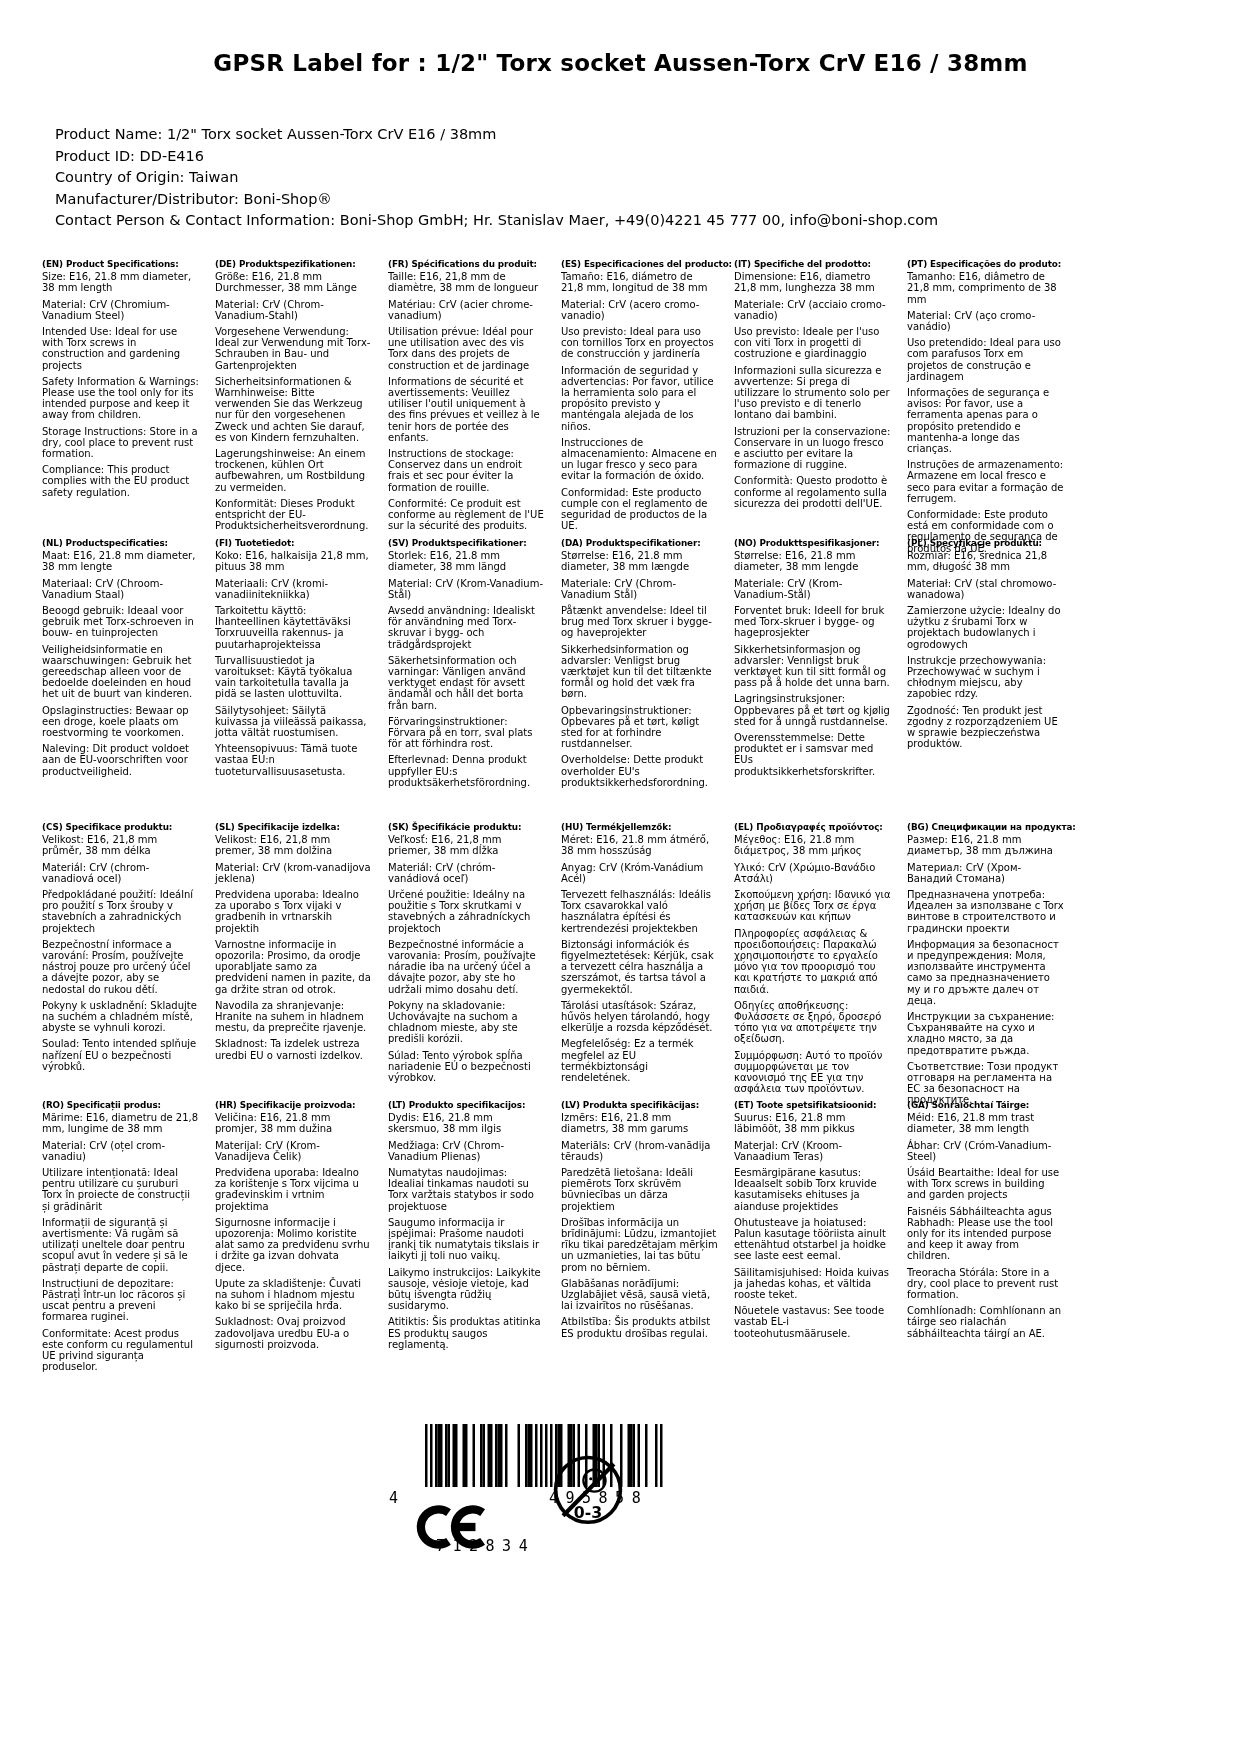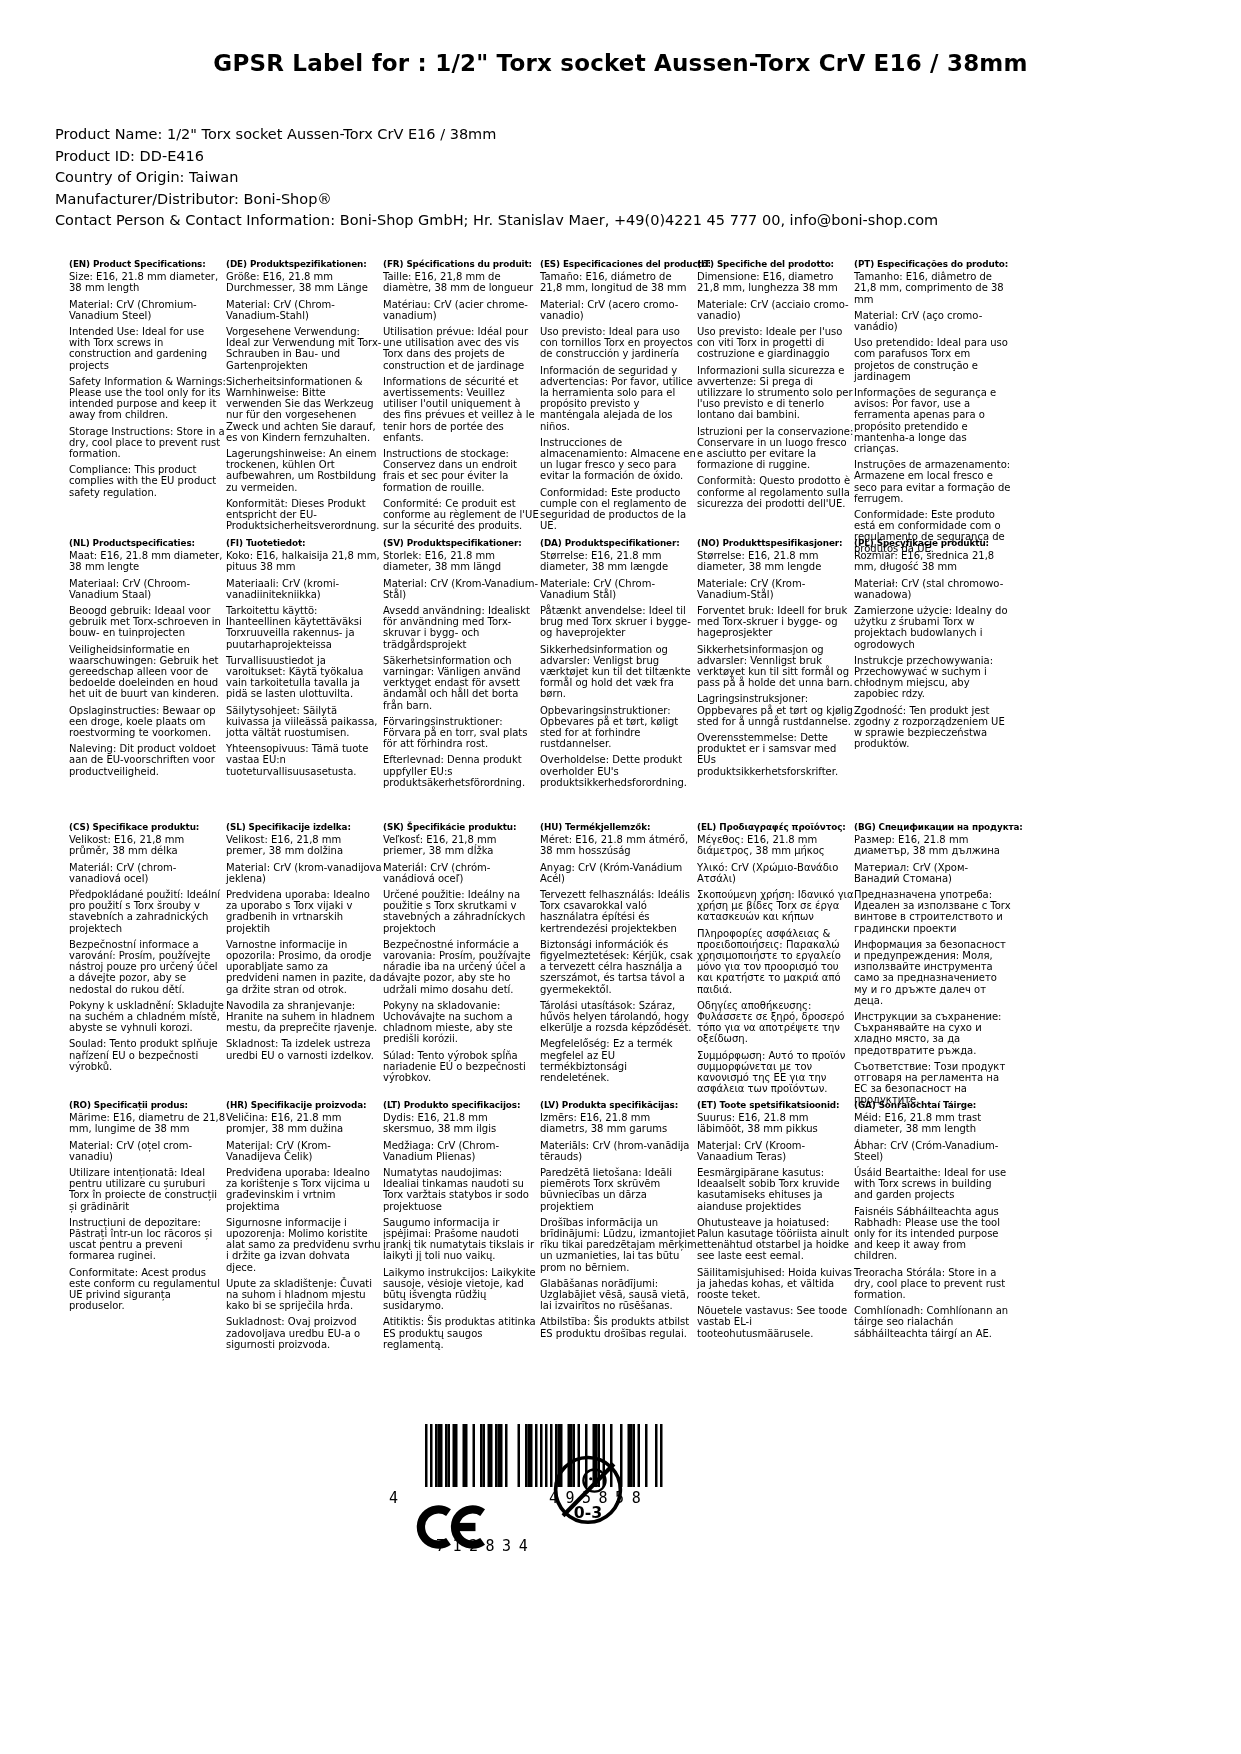--- a/index.html
+++ b/index.html
@@ -7,22 +7,22 @@
     position:relative; width:1241px; height:1754px; background:#fff;
     font-family:"DejaVu Sans", sans-serif; color:#000; overflow:hidden;
   }
   .title {
     position:absolute; top:50px; left:0; width:100%;
     text-align:center; font-size:23px; font-weight:bold; letter-spacing:0.2px;
   }
   .info { position:absolute; left:55px; top:124px; font-size:14.5px; line-height:21.5px; }
   .info-row b { font-weight:normal; }
   .grid {
-    position:absolute; left:69px; top:259px; width:1023px;
-    display:grid; grid-template-columns:repeat(6,157px); 
+    position:absolute; left:42px; top:259px; width:1023px;
+    display:grid; grid-template-columns:repeat(6,157px); column-gap:16px;
     grid-template-rows:279px 284px 278px auto;
   }
   .lang-sec { font-size:10px; line-height:11.2px; overflow:visible; }
   .sec-head { font-weight:bold; font-size:8.8px; white-space:nowrap; margin:0 0 1px 0; letter-spacing:-0.1px; }
   .lang-sec p { margin:0 0 5px 0; }
   .barcode { position:absolute; left:425px; top:1424px; }
   .bc-row {
     position:absolute; left:389px; top:1489px; width:330px; height:18px;
     font-family:"DejaVu Sans Mono", monospace; font-size:15px;
   }
@@ -156,21 +156,21 @@
         <p>Instrukcje przechowywania: Przechowywać w suchym i chłodnym miejscu, aby zapobiec rdzy.</p>
         <p>Zgodność: Ten produkt jest zgodny z rozporządzeniem UE w sprawie bezpieczeństwa produktów.</p>
       </div>
       <div class="lang-sec">
         <div class="sec-head">(CS) Specifikace produktu:</div>
         <p>Velikost: E16, 21,8 mm průměr, 38 mm délka</p>
         <p>Materiál: CrV (chrom-vanadiová ocel)</p>
         <p>Předpokládané použití: Ideální pro použití s Torx šrouby v stavebních a zahradnických projektech</p>
         <p>Bezpečnostní informace a varování: Prosím, používejte nástroj pouze pro určený účel a dávejte pozor, aby se nedostal do rukou dětí.</p>
         <p>Pokyny k uskladnění: Skladujte na suchém a chladném místě, abyste se vyhnuli korozi.</p>
-        <p>Soulad: Tento produkt splňuje nařízení EU o bezpečnosti výrobků.</p>
+        <p>Soulad: Tento intended splňuje nařízení EU o bezpečnosti výrobků.</p>
       </div>
       <div class="lang-sec">
         <div class="sec-head">(SL) Specifikacije izdelka:</div>
         <p>Velikost: E16, 21,8 mm premer, 38 mm dolžina</p>
         <p>Material: CrV (krom-vanadijova jeklena)</p>
         <p>Predvidena uporaba: Idealno za uporabo s Torx vijaki v gradbenih in vrtnarskih projektih</p>
         <p>Varnostne informacije in opozorila: Prosimo, da orodje uporabljate samo za predvideni namen in pazite, da ga držite stran od otrok.</p>
         <p>Navodila za shranjevanje: Hranite na suhem in hladnem mestu, da preprečite rjavenje.</p>
         <p>Skladnost: Ta izdelek ustreza uredbi EU o varnosti izdelkov.</p>
       </div>
@@ -208,20 +208,21 @@
         <p>Предназначена употреба: Идеален за използване с Torx винтове в строителството и градински проекти</p>
         <p>Информация за безопасност и предупреждения: Моля, използвайте инструмента само за предназначението му и го дръжте далеч от деца.</p>
         <p>Инструкции за съхранение: Съхранявайте на сухо и хладно място, за да предотвратите ръжда.</p>
         <p>Съответствие: Този продукт отговаря на регламента на ЕС за безопасност на продуктите.</p>
       </div>
       <div class="lang-sec">
         <div class="sec-head">(RO) Specificații produs:</div>
         <p>Mărime: E16, diametru de 21,8 mm, lungime de 38 mm</p>
         <p>Material: CrV (oțel crom-vanadiu)</p>
         <p>Utilizare intenționată: Ideal pentru utilizare cu șuruburi Torx în proiecte de construcții și grădinărit</p>
+        <p>Informații de siguranță și avertismente: Vă rugăm să utilizați uneltele doar pentru scopul avut în vedere și să le păstrați departe de copii.</p>
         <p>Instrucțiuni de depozitare: Păstrați într-un loc răcoros și uscat pentru a preveni formarea ruginei.</p>
         <p>Conformitate: Acest produs este conform cu regulamentul UE privind siguranța produselor.</p>
       </div>
       <div class="lang-sec">
         <div class="sec-head">(HR) Specifikacije proizvoda:</div>
         <p>Veličina: E16, 21.8 mm promjer, 38 mm dužina</p>
         <p>Materijal: CrV (Krom-Vanadijeva Čelik)</p>
         <p>Predviđena uporaba: Idealno za korištenje s Torx vijcima u građevinskim i vrtnim projektima</p>
         <p>Sigurnosne informacije i upozorenja: Molimo koristite alat samo za predviđenu svrhu i držite ga izvan dohvata djece.</p>
         <p>Upute za skladištenje: Čuvati na suhom i hladnom mjestu kako bi se spriječila hrđa.</p>

